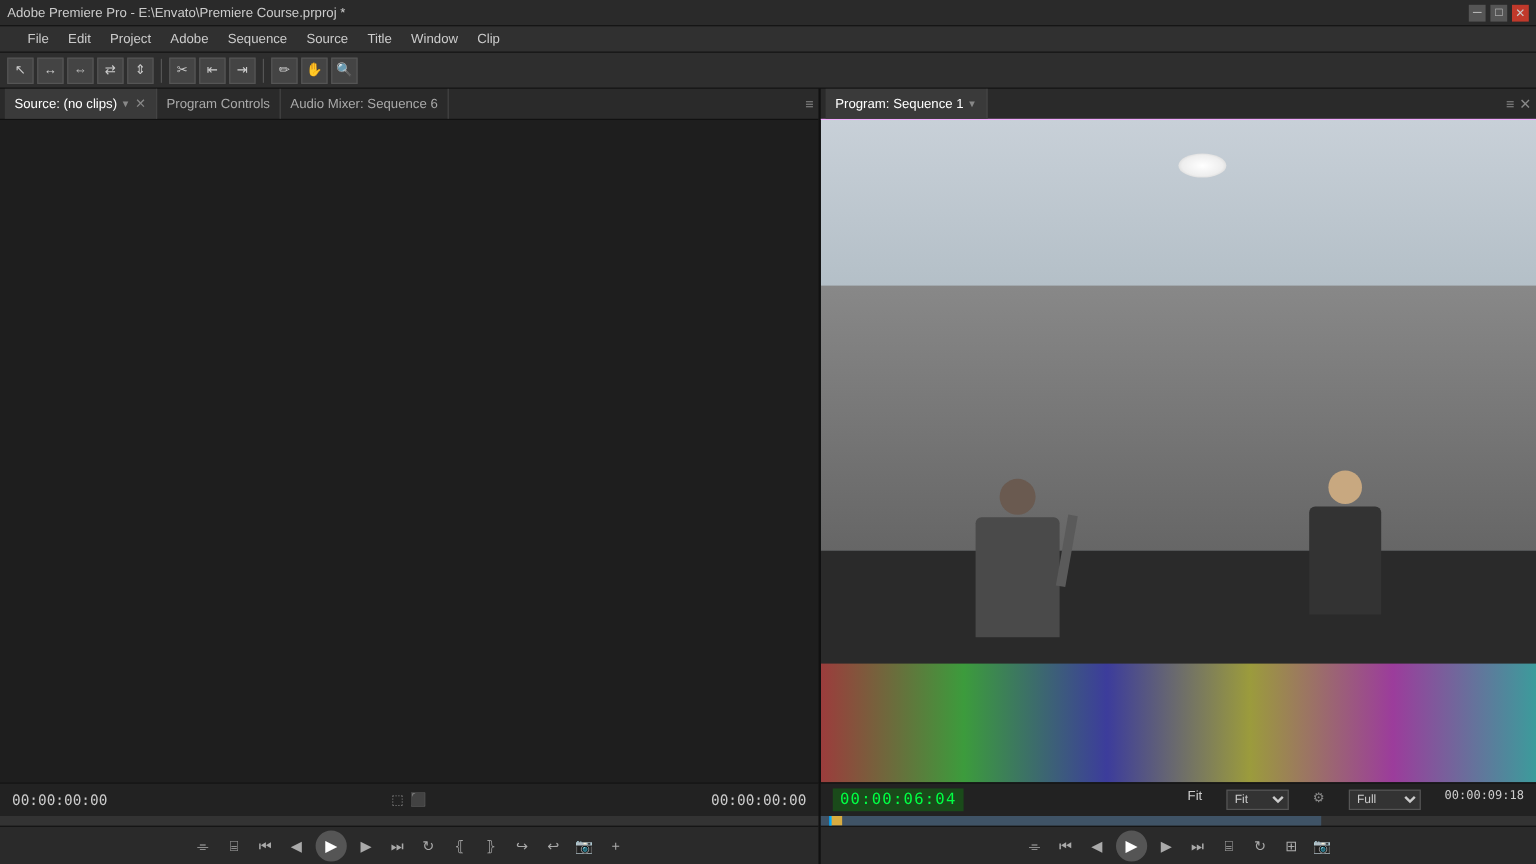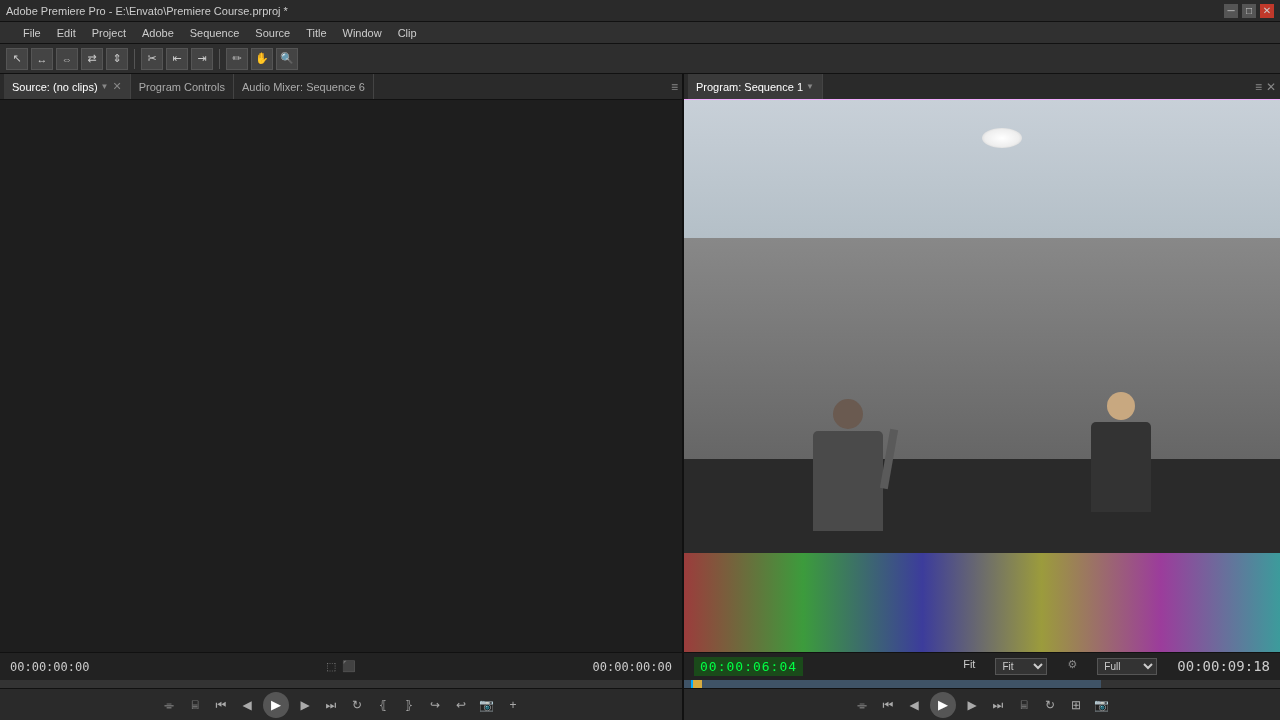--- a/index.html
+++ b/index.html
@@ -395,21 +395,21 @@
       <div id="program-timecode">00:00:06:04</div>
       <div id="program-fit">
         <span>Fit</span>
         <select>
           <option>Fit</option><option>25%</option><option>50%</option><option>100%</option>
         </select>
         <span style="cursor:pointer;color:#888;">⚙</span>
         <select>
           <option>Full</option><option>Half</option><option>Quarter</option>
         </select>
-        <span style="font-family:monospace;font-size:14px;">00:00:09:18</span>
+        <span style="font-family:monospace;font-size:10px;">00:00:09:18</span>
       </div>
     </div>
 
     <div id="program-progress" style="height:8px;background:#333;position:relative;">
 
       <div style="position:absolute;top:0;left:8px;width:10px;height:100%;background:#ffaa00;clip-path:polygon(0 0,100% 0,100% 100%,0 100%);"></div>
       <div style="position:absolute;top:0;left:0;width:70%;height:100%;background:rgba(100,180,255,0.25);"></div>
       <div id="program-playhead-line"></div>
     </div>
 

